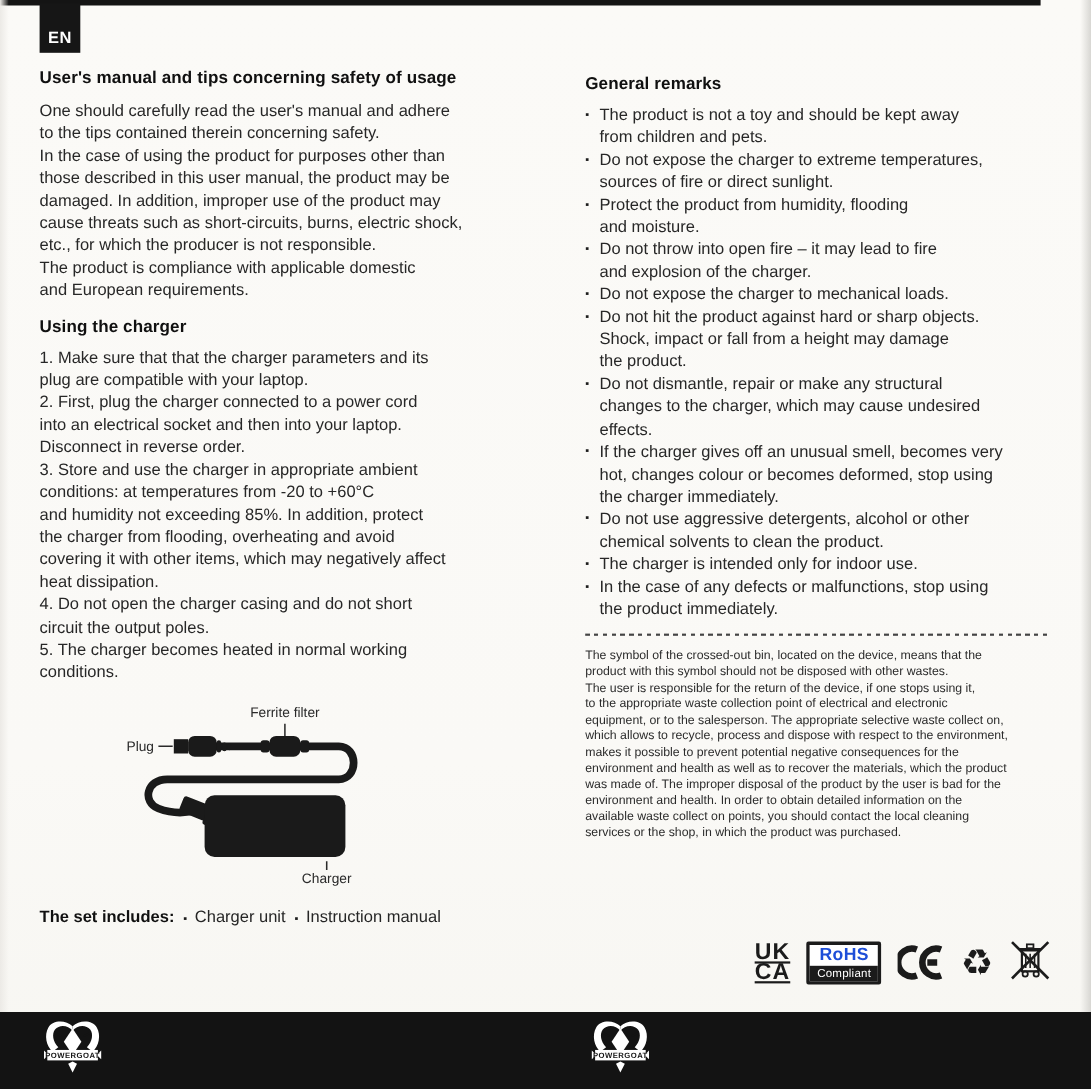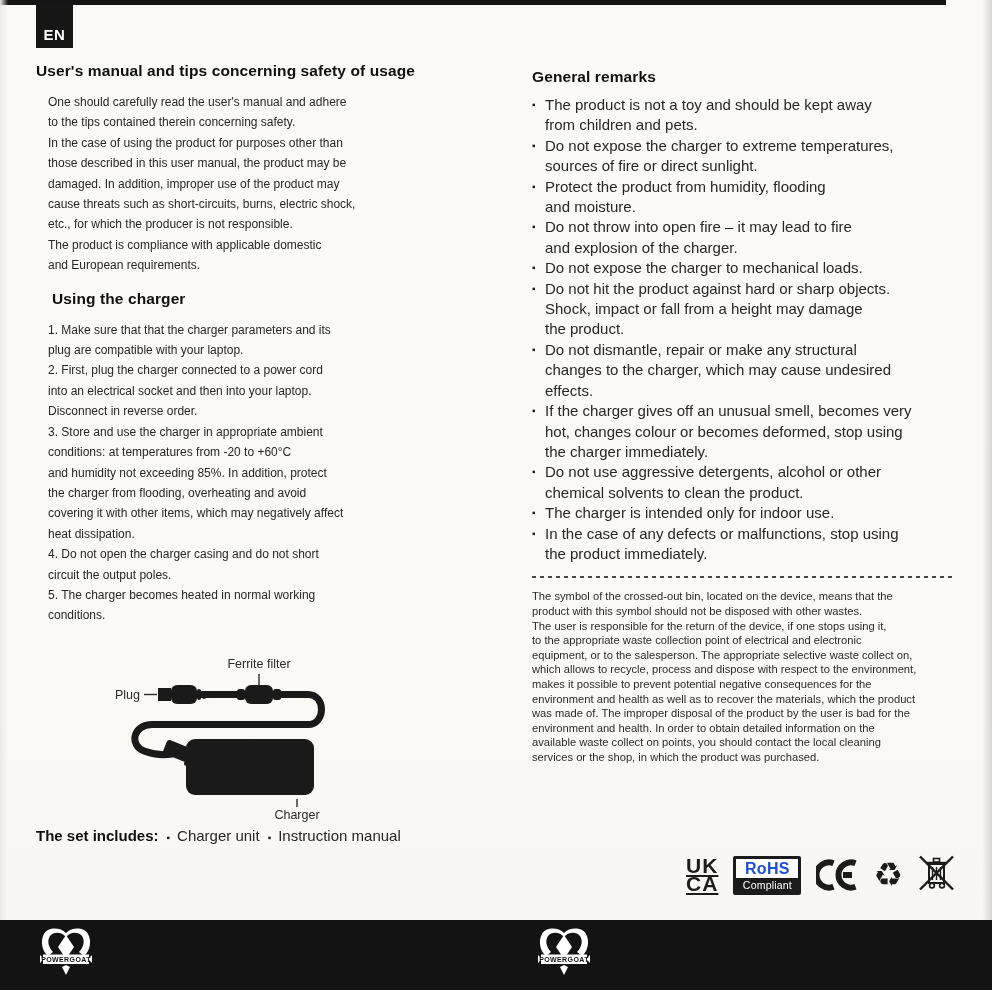--- a/index.html
+++ b/index.html
@@ -15,22 +15,22 @@
   .top-strip{position:absolute;top:0;left:0;width:946px;height:5px;background:#141414;}
   .en-badge{position:absolute;left:36px;top:3px;width:37px;height:45px;background:#161616;
     display:flex;align-items:flex-end;justify-content:center;padding-bottom:5px;box-sizing:border-box;}
   .en-badge span{color:#fff;font-weight:bold;font-size:15px;letter-spacing:.5px;}
 
   .col-left{position:absolute;left:36px;top:62px;width:432px;}
   .col-right{position:absolute;left:532px;top:24px;width:424px;margin-top:44px;}
 
   h1,h2{font-size:15.5px;font-weight:bold;color:#101010;margin:0;letter-spacing:.1px;}
   .h-sp1{margin-bottom:11px;}
-  .h-sp2{margin:14px 0 9px 16px;}
-  p.body{font-size:12px;line-height:20.4px;margin:12px;white-space:pre-line;color:#272727;}
+  .h-sp2{margin:14px 0 9px 0;}
+  p.body{font-size:15px;line-height:20.4px;margin:0;white-space:pre-line;color:#272727;}
 
   ul.remarks{list-style:none;margin:9px 0 0 0;padding:0;}
   ul.remarks li{display:flex;align-items:flex-start;margin:0;}
   ul.remarks .sq{flex:0 0 13px;font-size:10px;line-height:20.4px;color:#1c1c1c;}
   ul.remarks .txt{font-size:15px;line-height:20.4px;white-space:pre-line;color:#272727;}
 
   .divider{height:2px;margin:12px 0 11px 0;
     background:repeating-linear-gradient(90deg,#454545 0 4px,rgba(0,0,0,0) 4px 8px);}
   h3.small-head{font-size:12px;font-weight:bold;color:#101010;margin:0 0 7px 0;}
   p.small{font-size:11.2px;line-height:14.6px;margin:0;white-space:pre-line;color:#2b2b2b;}
@@ -38,21 +38,21 @@
   .logos{display:flex;align-items:center;justify-content:flex-end;gap:15px;margin-top:90px;}
   .ukca{font-weight:bold;font-size:21px;line-height:18px;color:#1b1b1b;letter-spacing:1px;text-align:center;text-decoration:underline;}
   .rohs{border:3px solid #1b1b1b;border-radius:2px;background:#fff;text-align:center;width:62px;}
   .rohs .t{font-weight:bold;font-size:16px;line-height:19px;color:#1d4ed8;letter-spacing:.3px;}
   .rohs .b{background:#1b1b1b;color:#fff;font-size:10.5px;line-height:14px;letter-spacing:.2px;}
   .recycle{font-size:33px;color:#1b1b1b;line-height:34px;}
 
   .diagram{margin-top:9px;}
   .diagram text{font-family:"Liberation Sans",sans-serif;fill:#2a2a2a;}
 
-  .set-line{font-size:15px;display:flex;align-items:baseline;gap:8px;}
+  .set-line{margin-top:13px;font-size:15px;display:flex;align-items:baseline;gap:8px;}
   .set-line .lbl{font-weight:bold;color:#101010;}
   .set-items{display:flex;gap:8px;list-style:none;margin:0;padding:0;}
   .set-items li{display:flex;gap:7px;align-items:baseline;}
   .set-items .sq{font-size:10px;color:#1c1c1c;}
 
   .bottom-bar{position:absolute;left:0;bottom:0;width:992px;height:70px;background:#131313;}
   .goat{position:absolute;top:5px;}
   .goat.g1{left:36px;} .goat.g2{left:534px;}
   .goat text{font-family:"Liberation Sans",sans-serif;font-weight:bold;fill:#131313;}
 </style>

